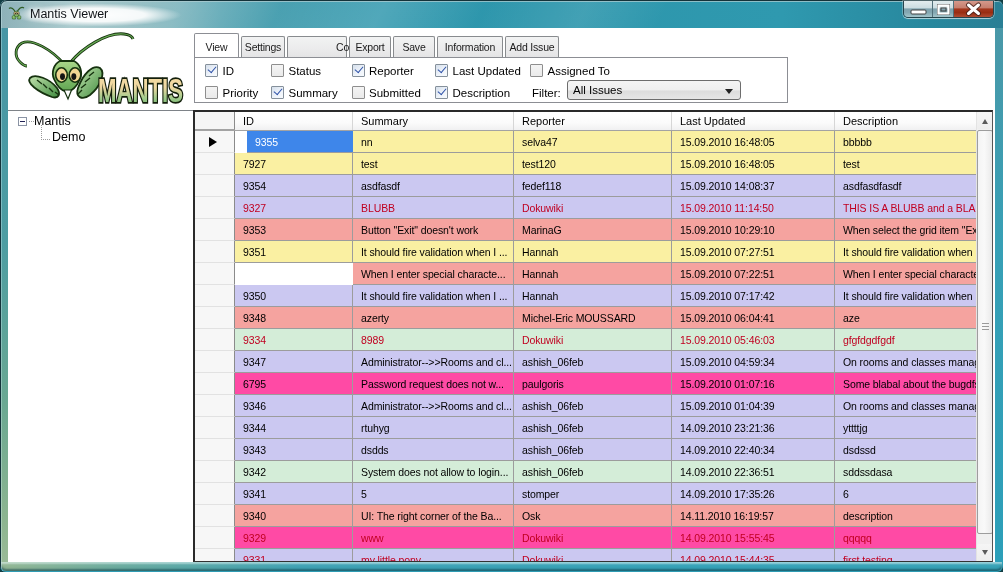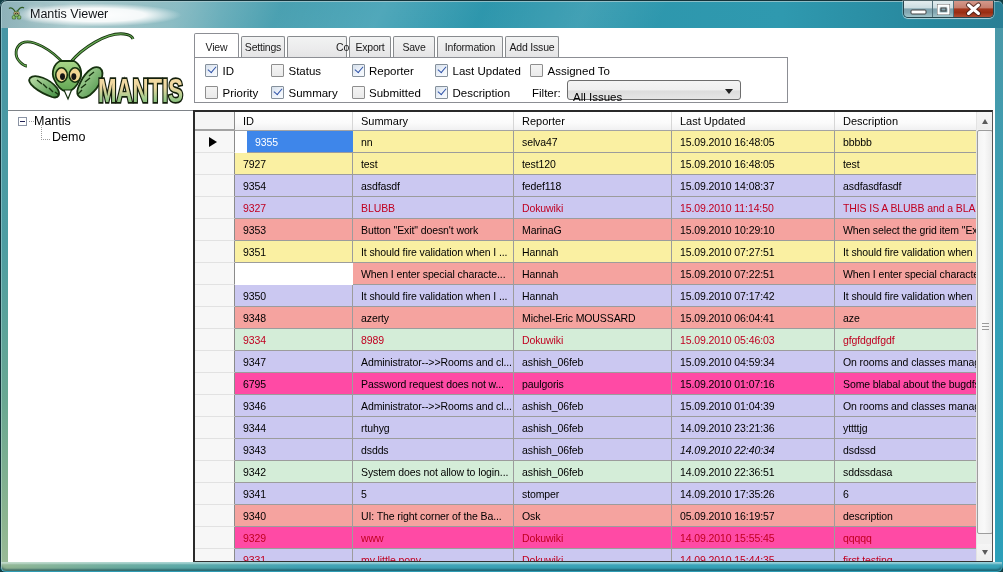--- a/index.html
+++ b/index.html
@@ -63,21 +63,21 @@
 
 .cb { position:absolute; width:13px; height:13px; border:1px solid #8e8e8e; border-radius:1px;
   background:linear-gradient(to bottom, #f4f4f4, #eaeaea); }
 .cb.ck { background:linear-gradient(135deg, #d5dfeb 0%, #eef3fa 55%, #f7fafd 100%); border-color:#85909b; }
 .cb.ck:after { content:""; position:absolute; left:2px; top:1px; width:7px; height:4px;
   border-left:1.8px solid #2f52a8; border-bottom:1.8px solid #2f52a8; transform:rotate(-50deg); }
 .cblab { position:absolute; font-size:11.5px; color:#000; }
 
 #combo { position:absolute; left:372px; top:22px; width:174px; height:20px; border:1px solid #6d6d6d; border-radius:3px;
   background:linear-gradient(to bottom, #f4f4f4 0%, #efefef 50%, #dcdcdc 55%, #e6e6e6 100%); font-size:11.5px; }
-#combo .ctext { position:absolute; left:5px; top:10px; }
+#combo .ctext { position:absolute; left:5px; top:3px; }
 #combo .carr { position:absolute; right:7px; top:8px; width:0; height:0; border:4px solid transparent; border-top:5px solid #222; }
 
 #grid { position:absolute; left:185px; top:82px; width:800px; height:452px; border:2px solid #2a2a2a; border-right:1px solid #555; border-bottom:1px solid #333; background:#fff; overflow:hidden; font-size:11px; }
 #ghead { position:absolute; left:0; top:0; height:19px; width:782px; background:linear-gradient(to bottom, #ffffff 0%, #fbfbfb 60%, #f0f0f1 100%); border-bottom:1px solid #a3a3a3; }
 .hc { position:absolute; top:0; height:18px; border-right:1px solid #d6d6d6; padding:3px 0 0 8px; color:#000; }
 #gbody { position:absolute; left:0; top:19px; width:782px; }
 .row { position:relative; height:22px; }
 .cell { position:absolute; top:0; height:22px; border-right:1px solid #9c9c9c; border-bottom:1px solid #9c9c9c;
   padding:5px 2px 0 8px; white-space:nowrap; overflow:hidden; font-size:10.5px; letter-spacing:-0.1px; }
 .rh { position:absolute; top:0; height:22px; left:0; width:40px; background:#f7f7f7; border-right:1px solid #8b8b8b; border-bottom:1px solid #e2e2e2; }
@@ -324,21 +324,21 @@
             <div class="cell lav" style="left:158px;width:161px;">rtuhyg</div>
             <div class="cell lav" style="left:319px;width:158px;">ashish_06feb</div>
             <div class="cell lav" style="left:477px;width:163px;">14.09.2010 23:21:36</div>
             <div class="cell lav" style="left:640px;width:142px;">yttttjg</div>
           </div>
           <div class="row">
             <div class="rh"></div>
             <div class="cell lav" style="left:40px;width:118px;">9343</div>
             <div class="cell lav" style="left:158px;width:161px;">dsdds</div>
             <div class="cell lav" style="left:319px;width:158px;">ashish_06feb</div>
-            <div class="cell lav" style="left:477px;width:163px;font-style:italic;">14.09.2010 22:40:34</div>
+            <div class="cell lav" style="left:477px;width:163px;">14.09.2010 22:40:34</div>
             <div class="cell lav" style="left:640px;width:142px;">dsdssd</div>
           </div>
           <div class="row">
             <div class="rh"></div>
             <div class="cell grn" style="left:40px;width:118px;">9342</div>
             <div class="cell grn" style="left:158px;width:161px;">System does not allow to login...</div>
             <div class="cell grn" style="left:319px;width:158px;">ashish_06feb</div>
             <div class="cell grn" style="left:477px;width:163px;">14.09.2010 22:36:51</div>
             <div class="cell grn" style="left:640px;width:142px;">sddssdasa</div>
           </div>
@@ -348,21 +348,21 @@
             <div class="cell lav" style="left:158px;width:161px;">5</div>
             <div class="cell lav" style="left:319px;width:158px;">stomper</div>
             <div class="cell lav" style="left:477px;width:163px;">14.09.2010 17:35:26</div>
             <div class="cell lav" style="left:640px;width:142px;">6</div>
           </div>
           <div class="row">
             <div class="rh"></div>
             <div class="cell sal" style="left:40px;width:118px;">9340</div>
             <div class="cell sal" style="left:158px;width:161px;">UI: The right corner of the Ba...</div>
             <div class="cell sal" style="left:319px;width:158px;">Osk</div>
-            <div class="cell sal" style="left:477px;width:163px;">05.09.2010 16:19:57</div>
+            <div class="cell sal" style="left:477px;width:163px;">14.11.2010 16:19:57</div>
             <div class="cell sal" style="left:640px;width:142px;">description</div>
           </div>
           <div class="row">
             <div class="rh"></div>
             <div class="cell pnk red" style="left:40px;width:118px;">9329</div>
             <div class="cell pnk red" style="left:158px;width:161px;">www</div>
             <div class="cell pnk red" style="left:319px;width:158px;">Dokuwiki</div>
             <div class="cell pnk red" style="left:477px;width:163px;">14.09.2010 15:55:45</div>
             <div class="cell pnk red" style="left:640px;width:142px;">qqqqq</div>
           </div>

